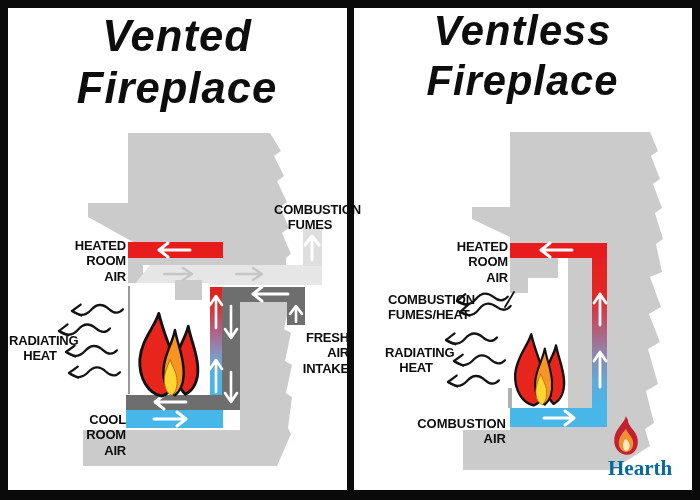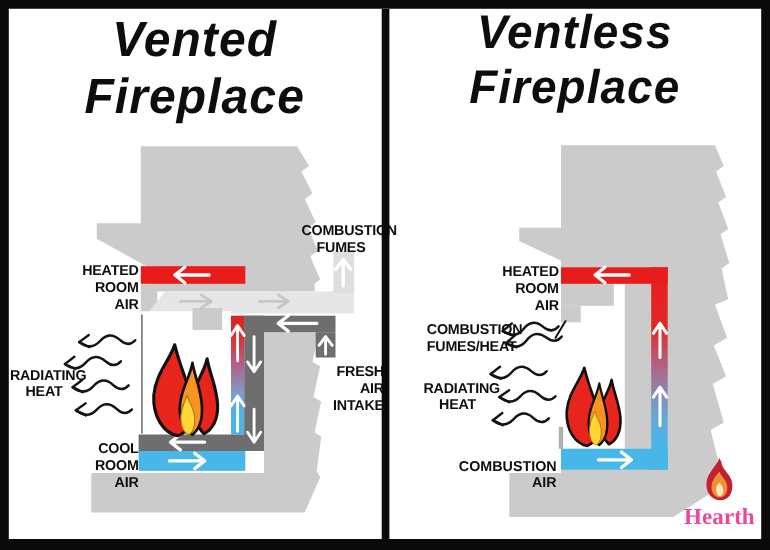--- a/index.html
+++ b/index.html
@@ -16,21 +16,21 @@
     transform:scaleX(.97);transform-origin:center;
   }
   .t-left1{left:0;width:338px;top:2px;font-size:45px;}
   .t-left2{left:0;width:338px;top:54px;font-size:45px;}
   .t-right1{left:345px;width:339px;top:-2px;font-size:43px;}
   .t-right2{left:345px;width:339px;top:48px;font-size:43px;}
   .lbl{
     position:absolute;color:#0d0d0d;font-weight:700;font-size:13px;
     line-height:1.18;white-space:pre-line;letter-spacing:-0.2px;
   }
-  .logo{position:absolute;left:600px;top:406px;width:92px;text-align:center;color:#ec4899;}
+  .logo{position:absolute;left:600px;top:406px;width:92px;color:#0369a1;}
   .logo .word{font-family:"Liberation Serif", serif;font-weight:700;}
   .logo .w1{font-size:21px;line-height:1;margin-top:-2px;}
   .logo .w2{font-size:23px;line-height:0.9;letter-spacing:-0.5px;}
 </style>
 </head>
 <body>
 
 <div class="canvas">
 
   <svg class="diagram-svg" width="700" height="500" viewBox="0 0 700 500">
@@ -164,21 +164,21 @@
   <div class="title t-right2">Fireplace</div>
 
   <div class="lbl" style="left:54px;top:230px;width:64px;text-align:right;">HEATED
 ROOM AIR</div>
   <div class="lbl" style="left:266px;top:194px;width:72px;text-align:center;">COMBUSTION
 FUMES</div>
   <div class="lbl" style="left:281px;top:322px;width:60px;text-align:right;">FRESH AIR
 INTAKE</div>
   <div class="lbl" style="left:1px;top:325px;width:62px;text-align:center;">RADIATING
 HEAT</div>
-  <div class="lbl" style="left:54px;top:392px;width:64px;text-align:right;">COOL
+  <div class="lbl" style="left:54px;top:404px;width:64px;text-align:right;">COOL
 ROOM AIR</div>
 
   <div class="lbl" style="left:436px;top:231px;width:64px;text-align:right;">HEATED
 ROOM AIR</div>
   <div class="lbl" style="left:380px;top:284px;width:68px;text-align:right;">COMBUSTION
 FUMES/HEAT</div>
   <div class="lbl" style="left:377px;top:337px;width:62px;text-align:center;">RADIATING
 HEAT</div>
   <div class="lbl" style="left:392px;top:408px;width:106px;text-align:right;letter-spacing:0;">COMBUSTION AIR</div>
 

